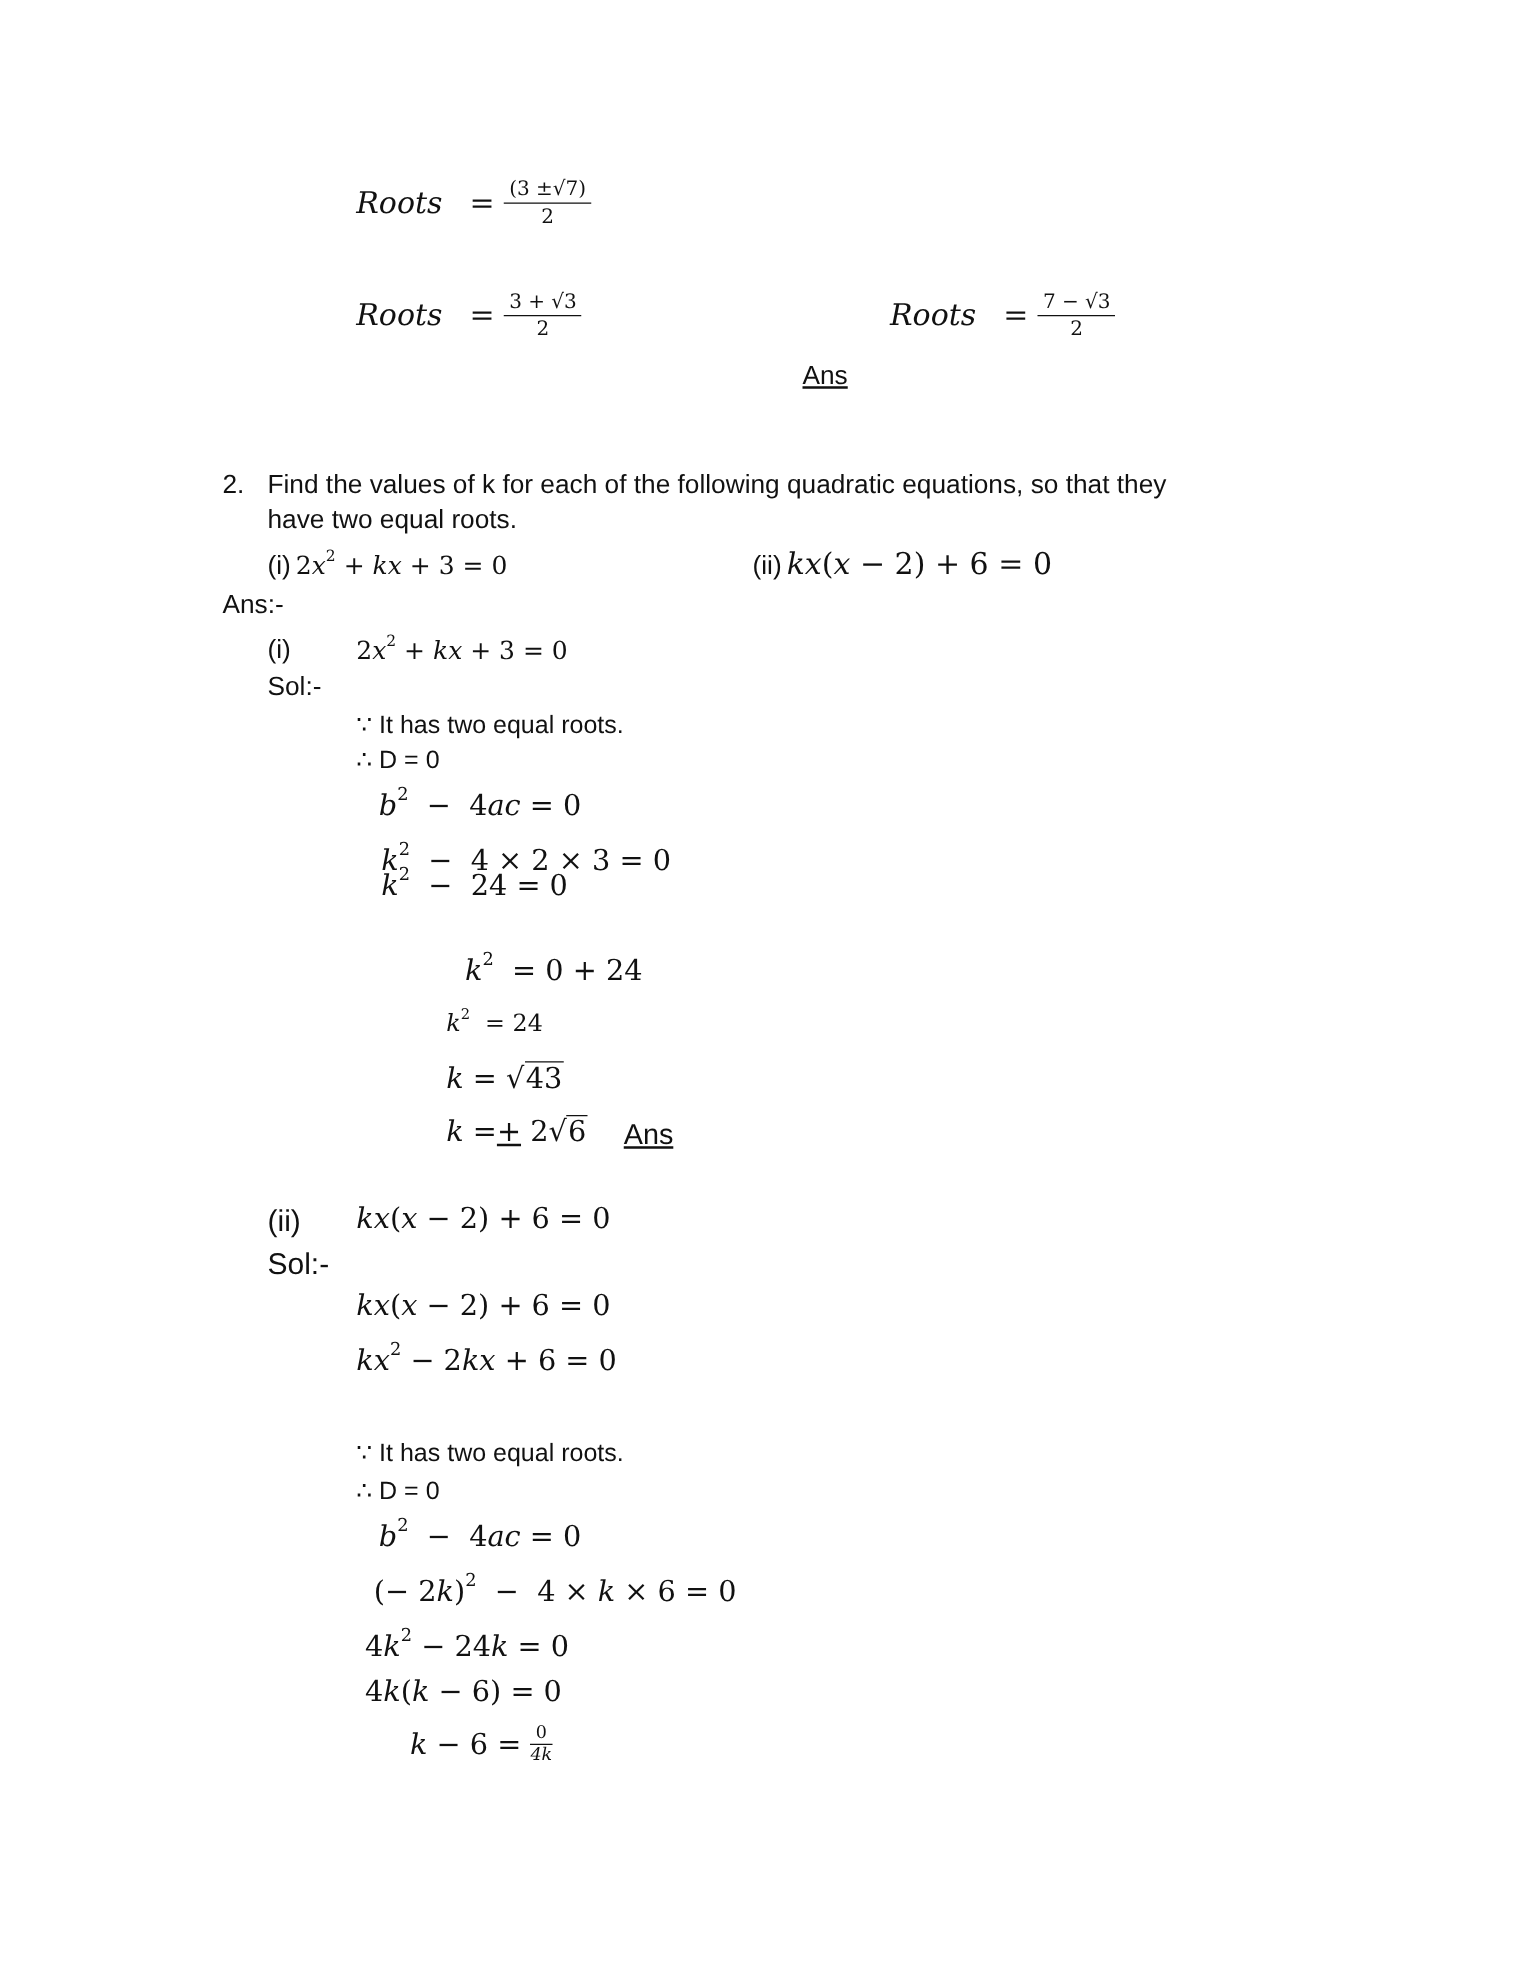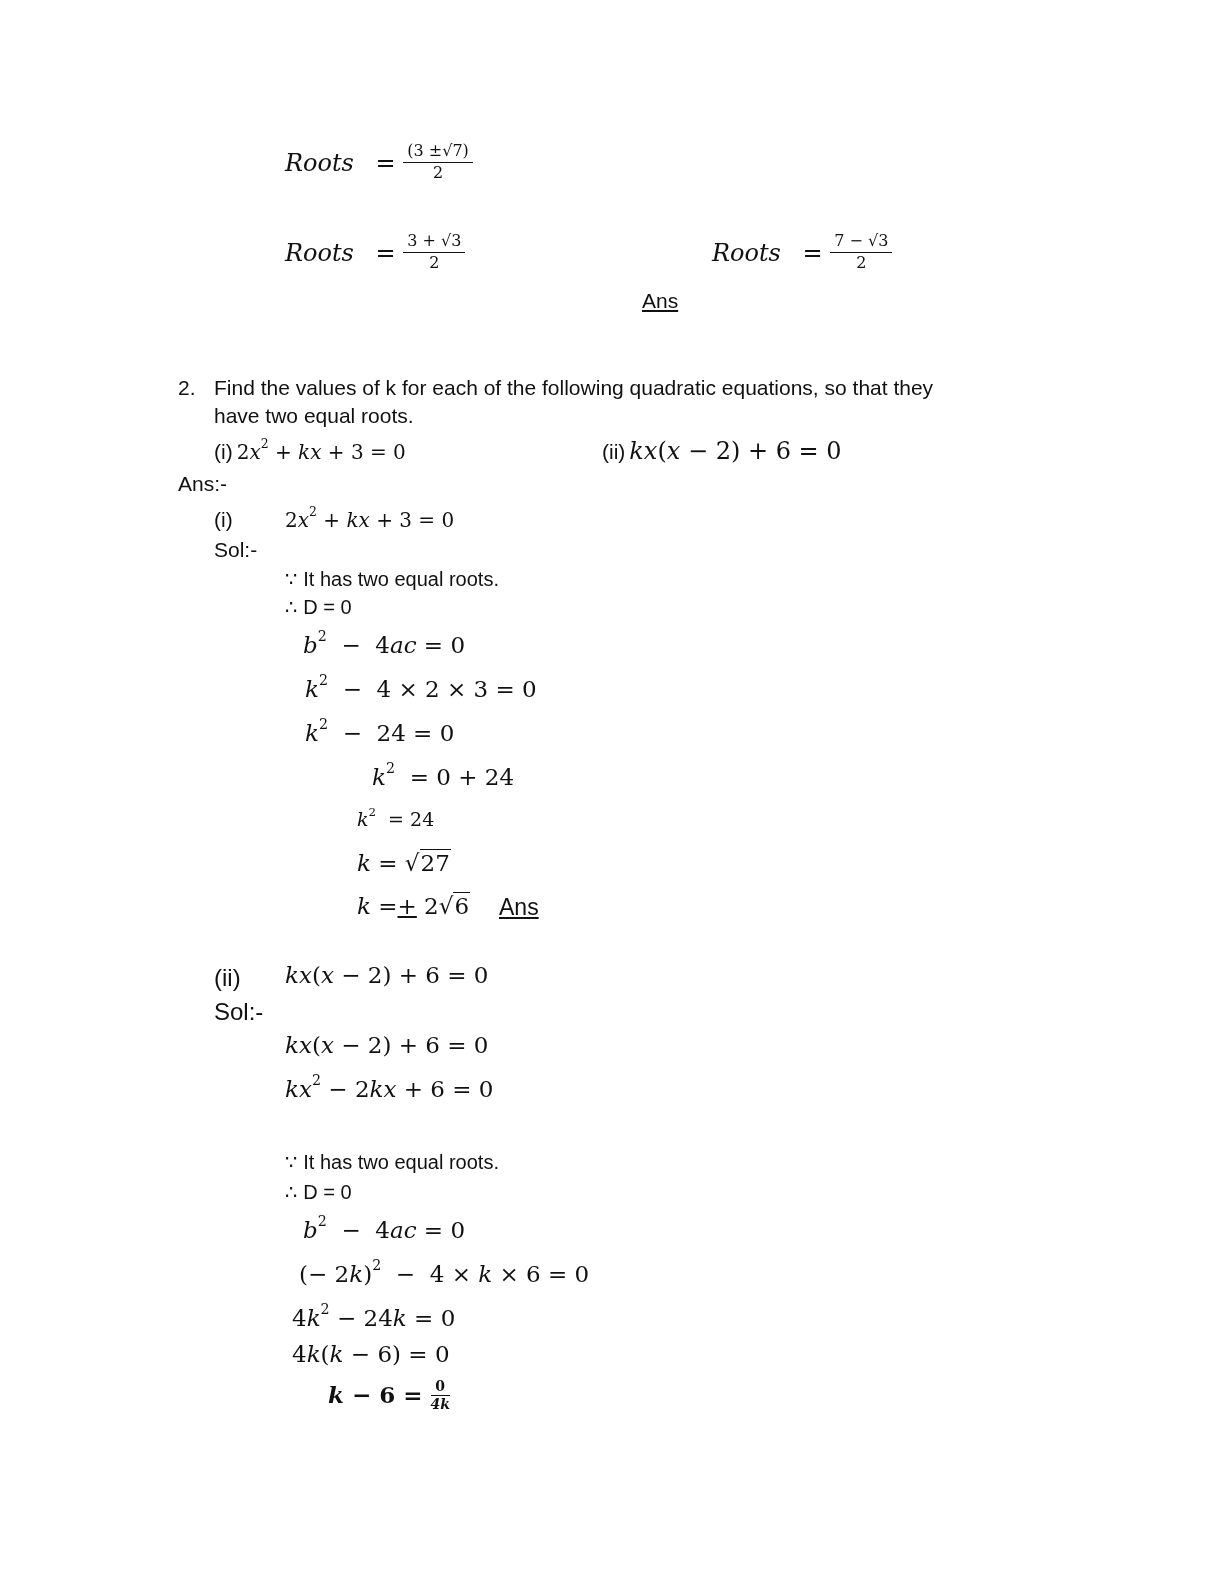--- a/index.html
+++ b/index.html
@@ -66,40 +66,40 @@
 
 <div class="abs sans" style="left:214px; top:508px; font-size:21px;">(i)</div>
 <div class="abs math" style="left:285px; top:508px; font-size:20px;text-align:right;">2<span class="it">x</span><sup>2</sup> + <span class="it">kx</span> + 3 = 0</div>
 <div class="abs sans" style="left:214px; top:538px; font-size:21px;">Sol:-</div>
 
 <div class="abs sans" style="left:285px; top:567px; font-size:20px;">∵ It has two equal roots.</div>
 <div class="abs sans" style="left:285px; top:595px; font-size:20px;">∴ D = 0</div>
 
 <div class="abs math" style="left:303px; top:632px; font-size:23px;"><span class="it">b</span><sup>2</sup> &nbsp;− &nbsp;4<span class="it">ac</span> = 0</div>
 <div class="abs math" style="left:305px; top:676px; font-size:23px;"><span class="it">k</span><sup>2</sup> &nbsp;− &nbsp;4 × 2 × 3 = 0</div>
-<div class="abs math" style="left:305px; top:720px; font-size:23px;"><span class="it">k</span><sup>2</sup> &nbsp;− &nbsp;24 = 0</div>
+<div class="abs math" style="left:305px; top:696px; font-size:23px;"><span class="it">k</span><sup>2</sup> &nbsp;− &nbsp;24 = 0</div>
 <div class="abs math" style="left:372px; top:764px; font-size:23px;"><span class="it">k</span><sup>2</sup> &nbsp;= 0 + 24</div>
 <div class="abs math" style="left:357px; top:808px; font-size:19px;"><span class="it">k</span><sup>2</sup> &nbsp;= 24</div>
-<div class="abs math" style="left:357px; top:850px; font-size:23px;"><span class="it">k</span> = √<span class="sqrt">27</span></div>
+<div class="abs math" style="left:357px; top:850px; font-size:23px;"><span class="it">k</span> = √<span class="sqrt">43</span></div>
 <div class="abs math" style="left:357px; top:893px; font-size:23px;"><span class="it">k</span> =<span style="text-decoration:underline;">+</span> 2√<span class="sqrt">6</span></div>
 <div class="abs sans b u" style="left:499px; top:894px; font-size:23px;">Ans</div>
 
 <div class="abs sans" style="left:214px; top:964px; font-size:24px;">(ii)</div>
 <div class="abs math" style="left:285px; top:962px; font-size:23px;"><span class="it">kx</span>(<span class="it">x</span> − 2) + 6 = 0</div>
 <div class="abs sans" style="left:214px; top:998px; font-size:24px;">Sol:-</div>
 
 <div class="abs math" style="left:285px; top:1032px; font-size:23px;"><span class="it">kx</span>(<span class="it">x</span> − 2) + 6 = 0</div>
 <div class="abs math" style="left:285px; top:1076px; font-size:23px;"><span class="it">kx</span><sup>2</sup> − 2<span class="it">kx</span> + 6 = 0</div>
 
 <div class="abs sans" style="left:285px; top:1150px; font-size:20px;">∵ It has two equal roots.</div>
 <div class="abs sans" style="left:285px; top:1180px; font-size:20px;">∴ D = 0</div>
 
 <div class="abs math" style="left:303px; top:1217px; font-size:23px;"><span class="it">b</span><sup>2</sup> &nbsp;− &nbsp;4<span class="it">ac</span> = 0</div>
 <div class="abs math" style="left:299px; top:1261px; font-size:23px;">(− 2<span class="it">k</span>)<sup>2</sup> &nbsp;− &nbsp;4 × <span class="it">k</span> × 6 = 0</div>
 <div class="abs math" style="left:292px; top:1305px; font-size:23px;">4<span class="it">k</span><sup>2</sup> − 24<span class="it">k</span> = 0</div>
 <div class="abs math" style="left:292px; top:1341px; font-size:23px;">4<span class="it">k</span>(<span class="it">k</span> − 6) = 0</div>
-<div class="abs math" style="left:328px; top:1380px; font-size:23px;font-weight:bold;">
+<div class="abs math" style="left:328px; top:1380px; font-size:23px;">
   <span class="it">k</span> − 6 =
   <span class="frac">
     <span class="num" style="font-size:14px; line-height:16px;">0</span>
     <span class="den it" style="font-size:14px; line-height:16px;">4k</span>
   </span>
 </div>
 
 </body></html>

